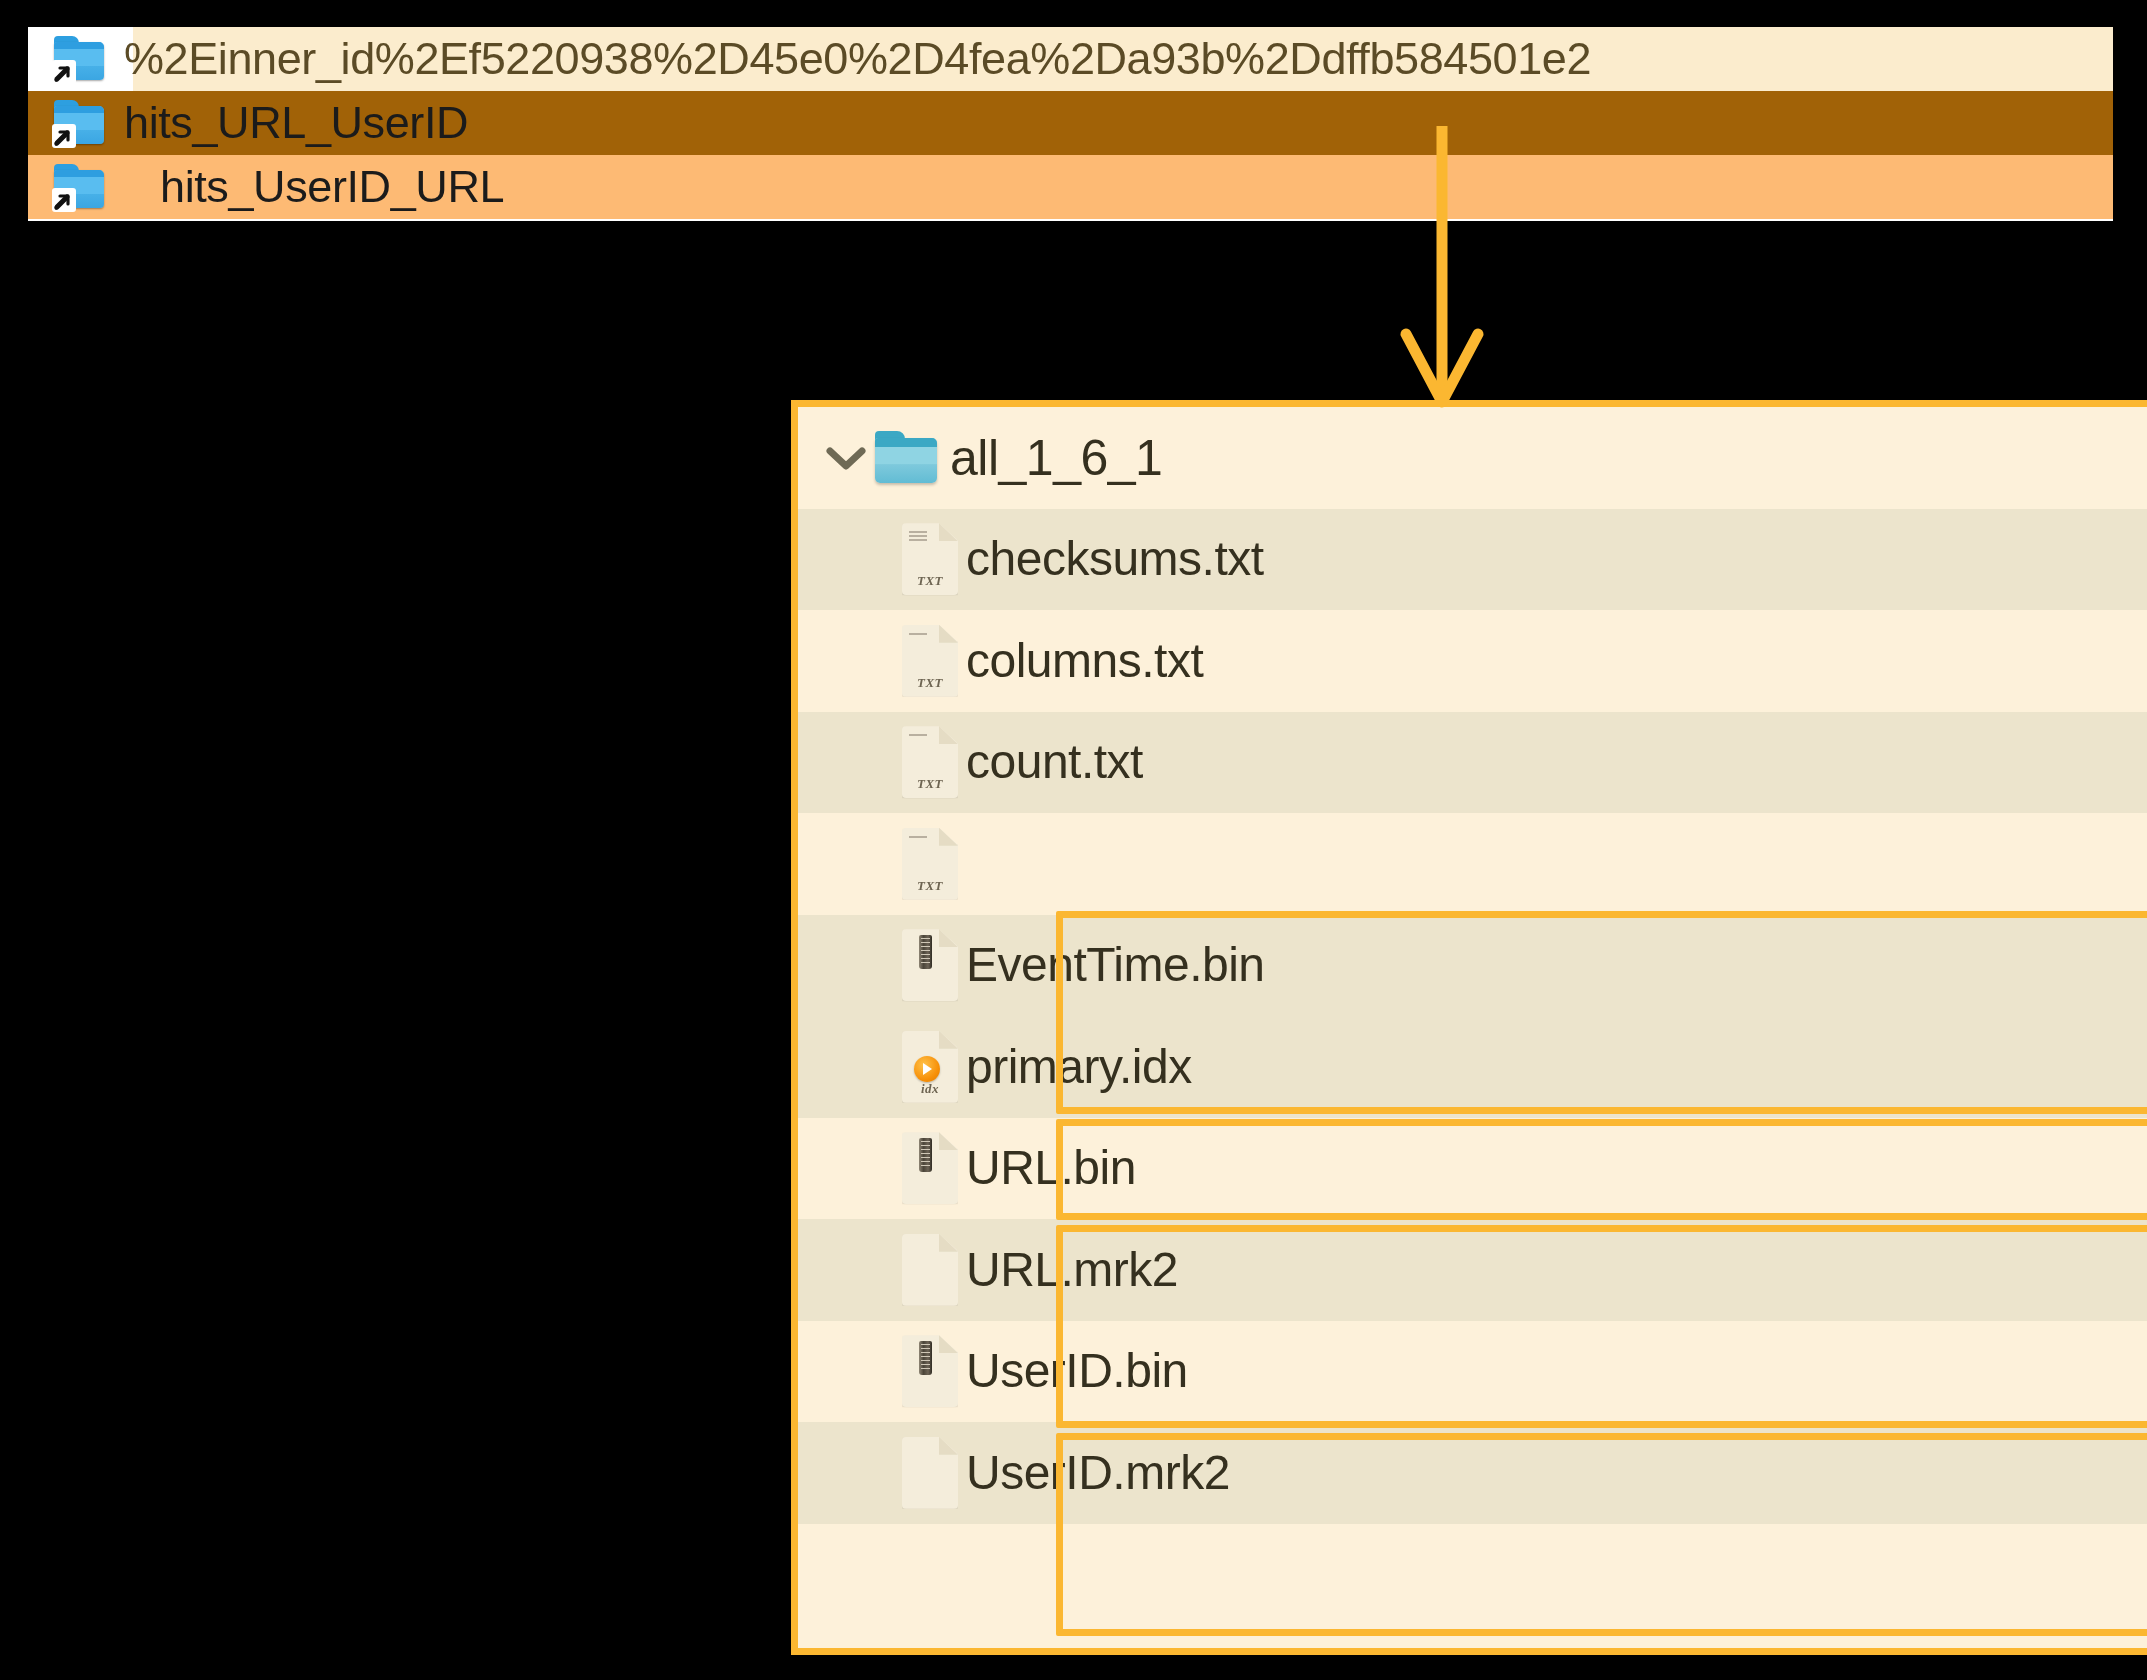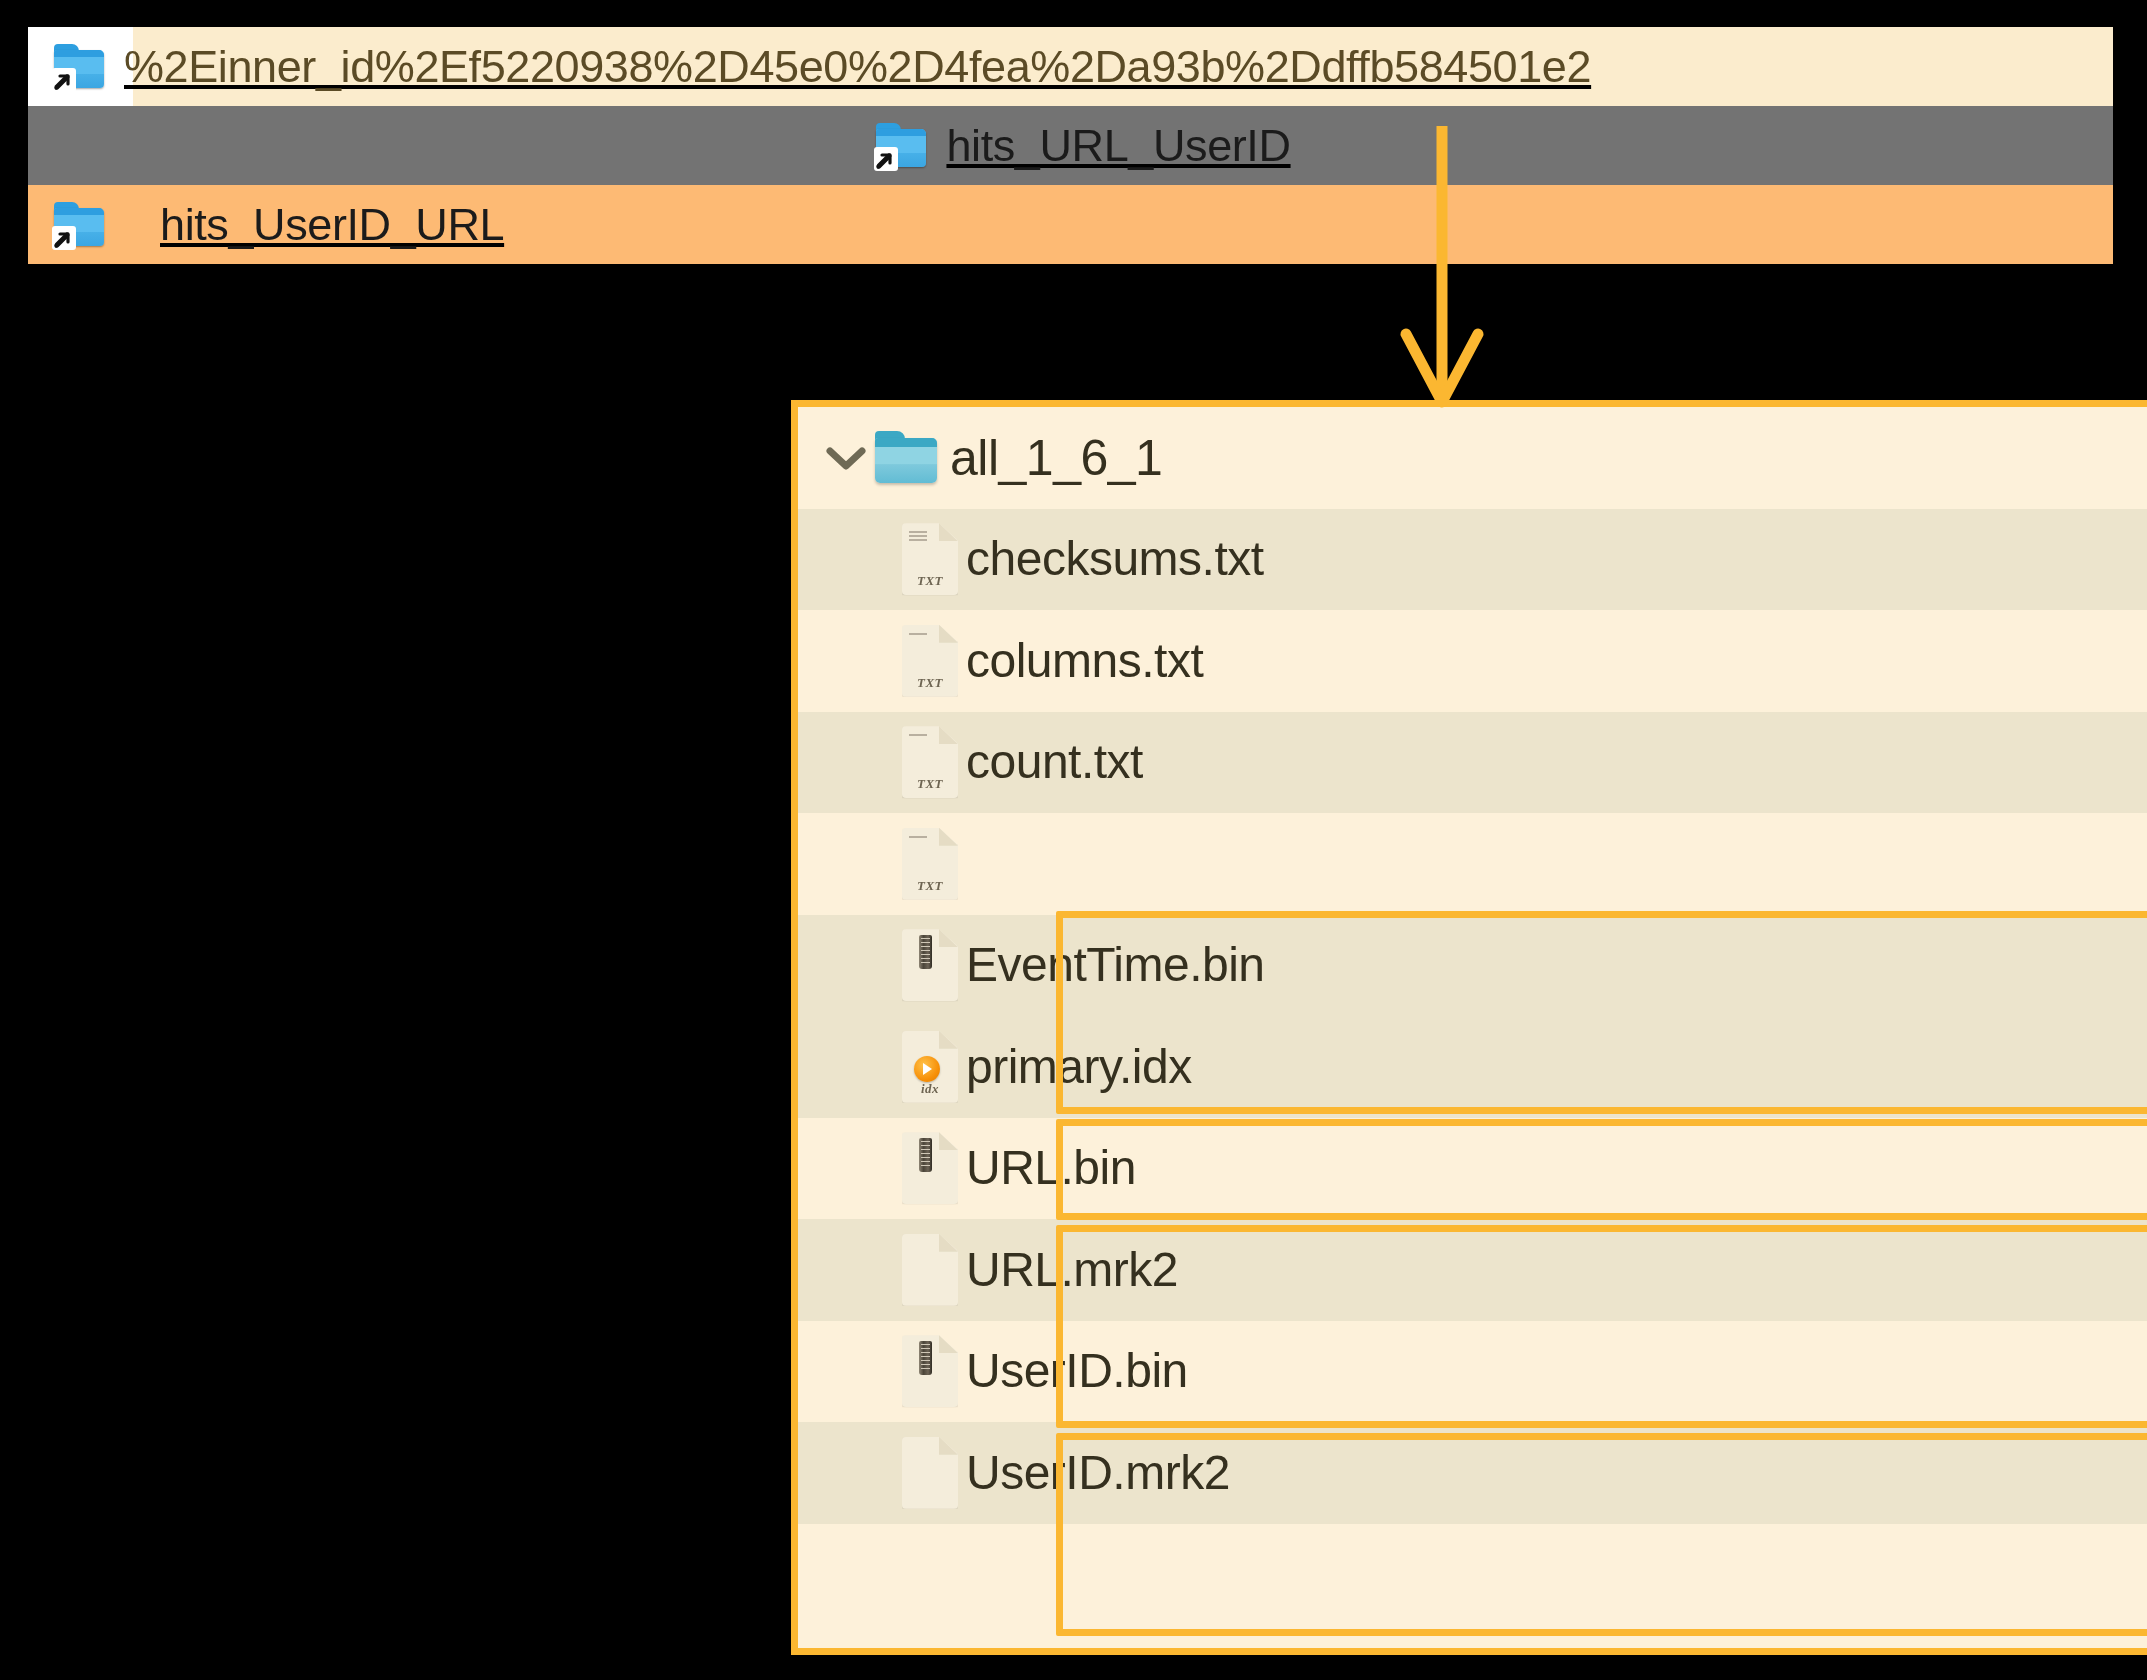--- a/index.html
+++ b/index.html
@@ -21,28 +21,27 @@
     left: 28px;
     top: 27px;
     width: 2085px;
     height: 194px;
     background: #ffffff;
     box-sizing: border-box;
   }
   .sym-row {
     display: flex;
     align-items: center;
-    height: 79px;
+    height: 64px;
     box-sizing: border-box;
     padding-left: 24px;
     position: relative;
-    text-decoration: underline;
   }
   .sym-row.r0 { background: #ffffff; }
-  .sym-row.r1 { background: #737373; justify-content: center; }
+  .sym-row.r1 { background: #a16207; }
   .sym-row.r2 { background: #fdba74; gap: 36px; }
 
   
   .sym-row.r0 .sym-hl {
     position: absolute;
     left: 105px;
     top: 0;
     right: 0;
     bottom: 0;
     background: #fbeccd;

